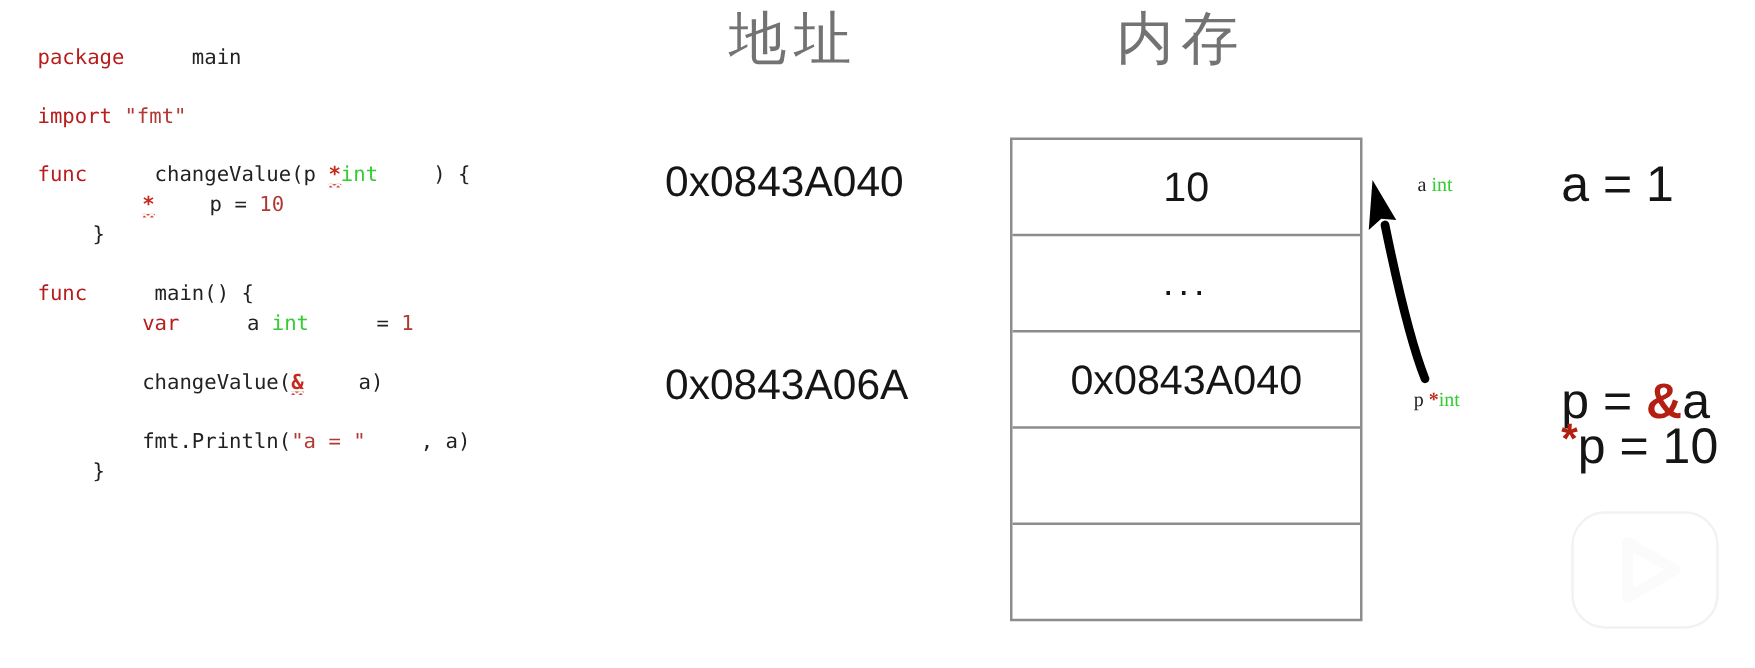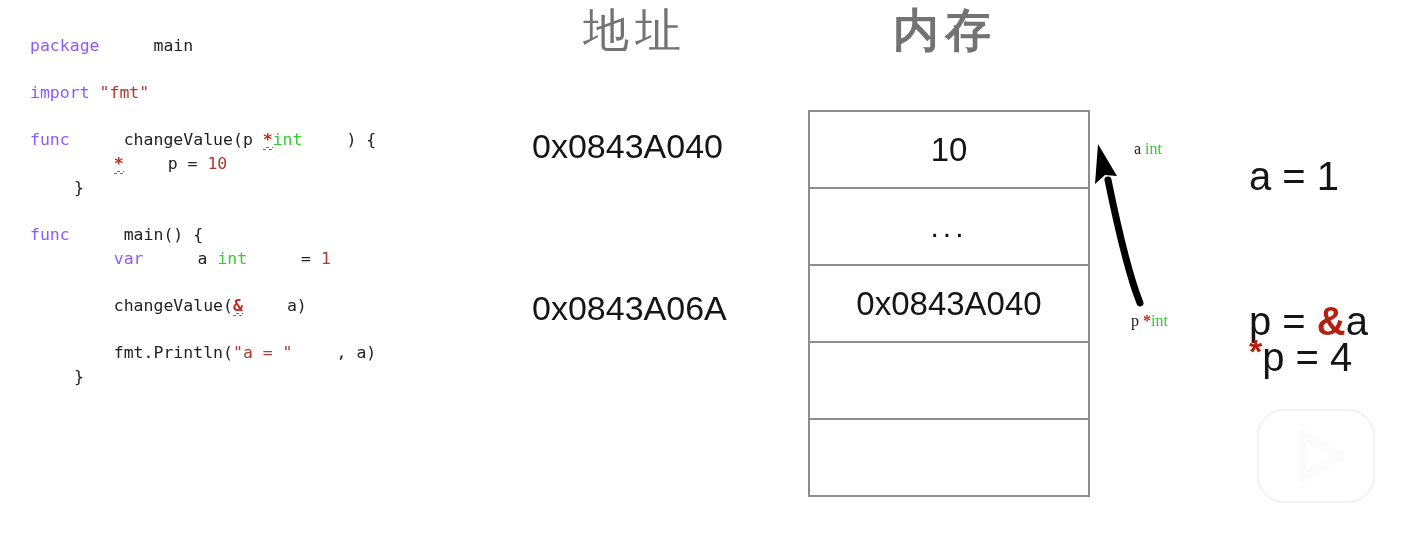--- a/index.html
+++ b/index.html
@@ -23,21 +23,21 @@
     top: 34px;
     width: 460px;
     font-family: "DejaVu Sans Mono", monospace;
     font-size: 16.5px;
     line-height: 24px;
     white-space: pre;
     color: #222222;
   }
   .code-line { height: 24px; }
   .code-gap  { height: 23px; }
-  .tok-kw  { color: #8b5cf6; }   
+  .tok-kw  { color: #b91c1c; }   
   .tok-str { color: #b03a33; }   
   .tok-num { color: #b03a33; }   
   .tok-typ { color: #33cc33; }   
   .tok-op  { color: #222222; margin-left: 44px; }
   .tok-ptr {                      
     color: #c42b1c;
     font-weight: bold;
     position: relative;
   }
   .tok-ptr::after {
@@ -57,21 +57,21 @@
   .diagram-header {
     position: absolute;
     font-family: "DejaVu Serif", serif;
     font-size: 46px;
     font-weight: 500;
     color: #737373;
     letter-spacing: 6px;
     white-space: nowrap;
   }
   #header-address { left: 583px; top: 0px; }
-  #header-memory  { left: 893px; top: 0px; font-weight: bold; }
+  #header-memory  { left: 893px; top: 0px; }
 
   
   .address-label {
     position: absolute;
     left: 532px;
     width: 252px;
     text-align: left;
     font-family: "Liberation Sans", sans-serif;
     font-size: 34px;
     color: #151515;
@@ -129,21 +129,21 @@
   #type-label-a { left: 1134px; top: 140px; }
   #type-label-p { left: 1131px; top: 312px; }
 
   .expr-label {
     position: absolute;
     font-family: "Liberation Sans", sans-serif;
     font-size: 40px;
     color: #151515;
     white-space: nowrap;
   }
-  #expr-a     { left: 1249px; top: 126px; margin-top: 28px; }
+  #expr-a     { left: 1249px; top: 126px; }
   #expr-p     { left: 1249px; top: 299px; }
   #expr-deref { left: 1249px; top: 332px; }
   .sym-red {
     color: #b51f11;
     font-weight: bold;
   }
   .sym-star {
     color: #b51f11;
     font-weight: bold;
     font-size: 34px;
@@ -194,21 +194,21 @@
 
 <div class="expr-label" id="expr-a">
   <span>a = </span><span>1</span>
 </div>
 
 <div class="expr-label" id="expr-p">
   <span>p = </span><span class="sym-red">&amp;</span><span>a</span>
 </div>
 
 <div class="expr-label" id="expr-deref">
-  <span class="sym-star">*</span><span>p = 4</span>
+  <span class="sym-star">*</span><span>p = 10</span>
 </div>
 
 <svg id="watermark" viewBox="0 0 140 122">
   <g fill="#ffffff" stroke="#f0f0f0" stroke-width="2">
     <path d="M 44 22 L 32 4" stroke="#ffffff" stroke-width="11" stroke-linecap="round" fill="none"></path>
     <path d="M 86 22 L 98 4" stroke="#ffffff" stroke-width="11" stroke-linecap="round" fill="none"></path>
     <rect x="12" y="18" width="116" height="92" rx="26" ry="26" fill="#ffffff" stroke="#f2f2f2"></rect>
   </g>
   <path d="M 56 42 L 94 64 L 56 86 Z" fill="none" stroke="#fbfbfb" stroke-width="9" stroke-linejoin="round"></path>
 </svg>

